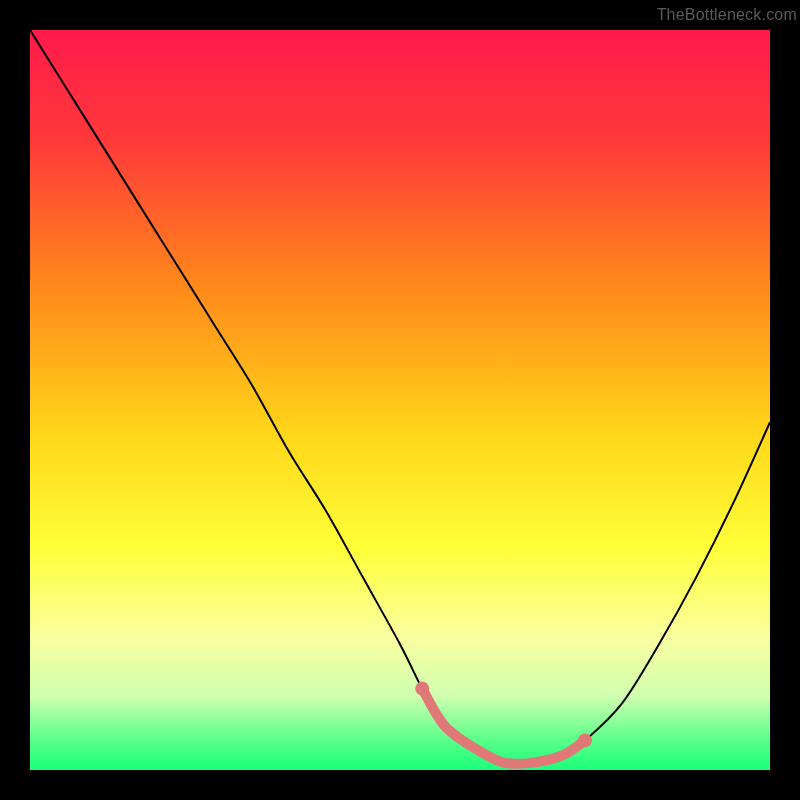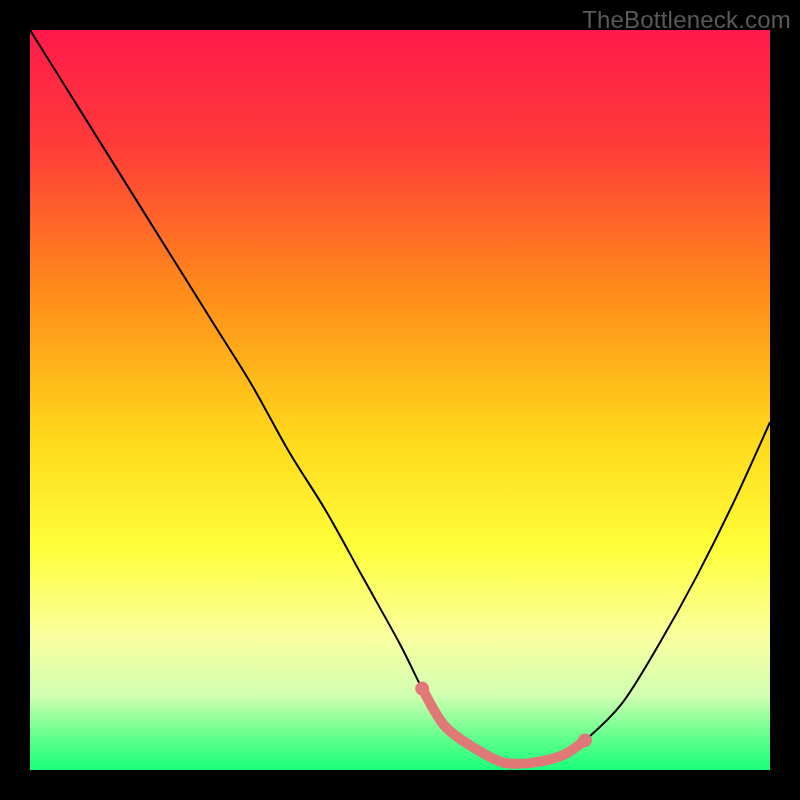--- a/index.html
+++ b/index.html
@@ -1,18 +1,18 @@
 <!DOCTYPE html>
 <html><head>
 <meta charset="utf-8">
 <style>
   * { margin: 0; padding: 0; box-sizing: border-box; }
   body { width: 800px; height: 800px; background: #000; position: relative; font-family: Arial, sans-serif; }
   .container { width: 800px; height: 800px; position: relative; background: #000; }
-  .watermark { position: absolute; top: 6px; right: 9px; color: #5a5a5a; font-size: 24px; font-weight: 500; letter-spacing: 0.2px; z-index: 10; }
+  .watermark { position: absolute; top: 6px; right: 3px; color: #5a5a5a; font-size: 16px; font-weight: 500; letter-spacing: 0.2px; z-index: 10; }
   .plot-area { position: absolute; left: 30px; top: 30px; width: 740px; height: 740px; }
   .gradient-bg { width: 100%; height: 100%; position: absolute; }
   .curve-svg { position: absolute; left: 0; top: 0; width: 100%; height: 100%; }
 </style>
 </head>
 <body>
 <div class="container">
 
   <div class="watermark">TheBottleneck.com</div>
 

